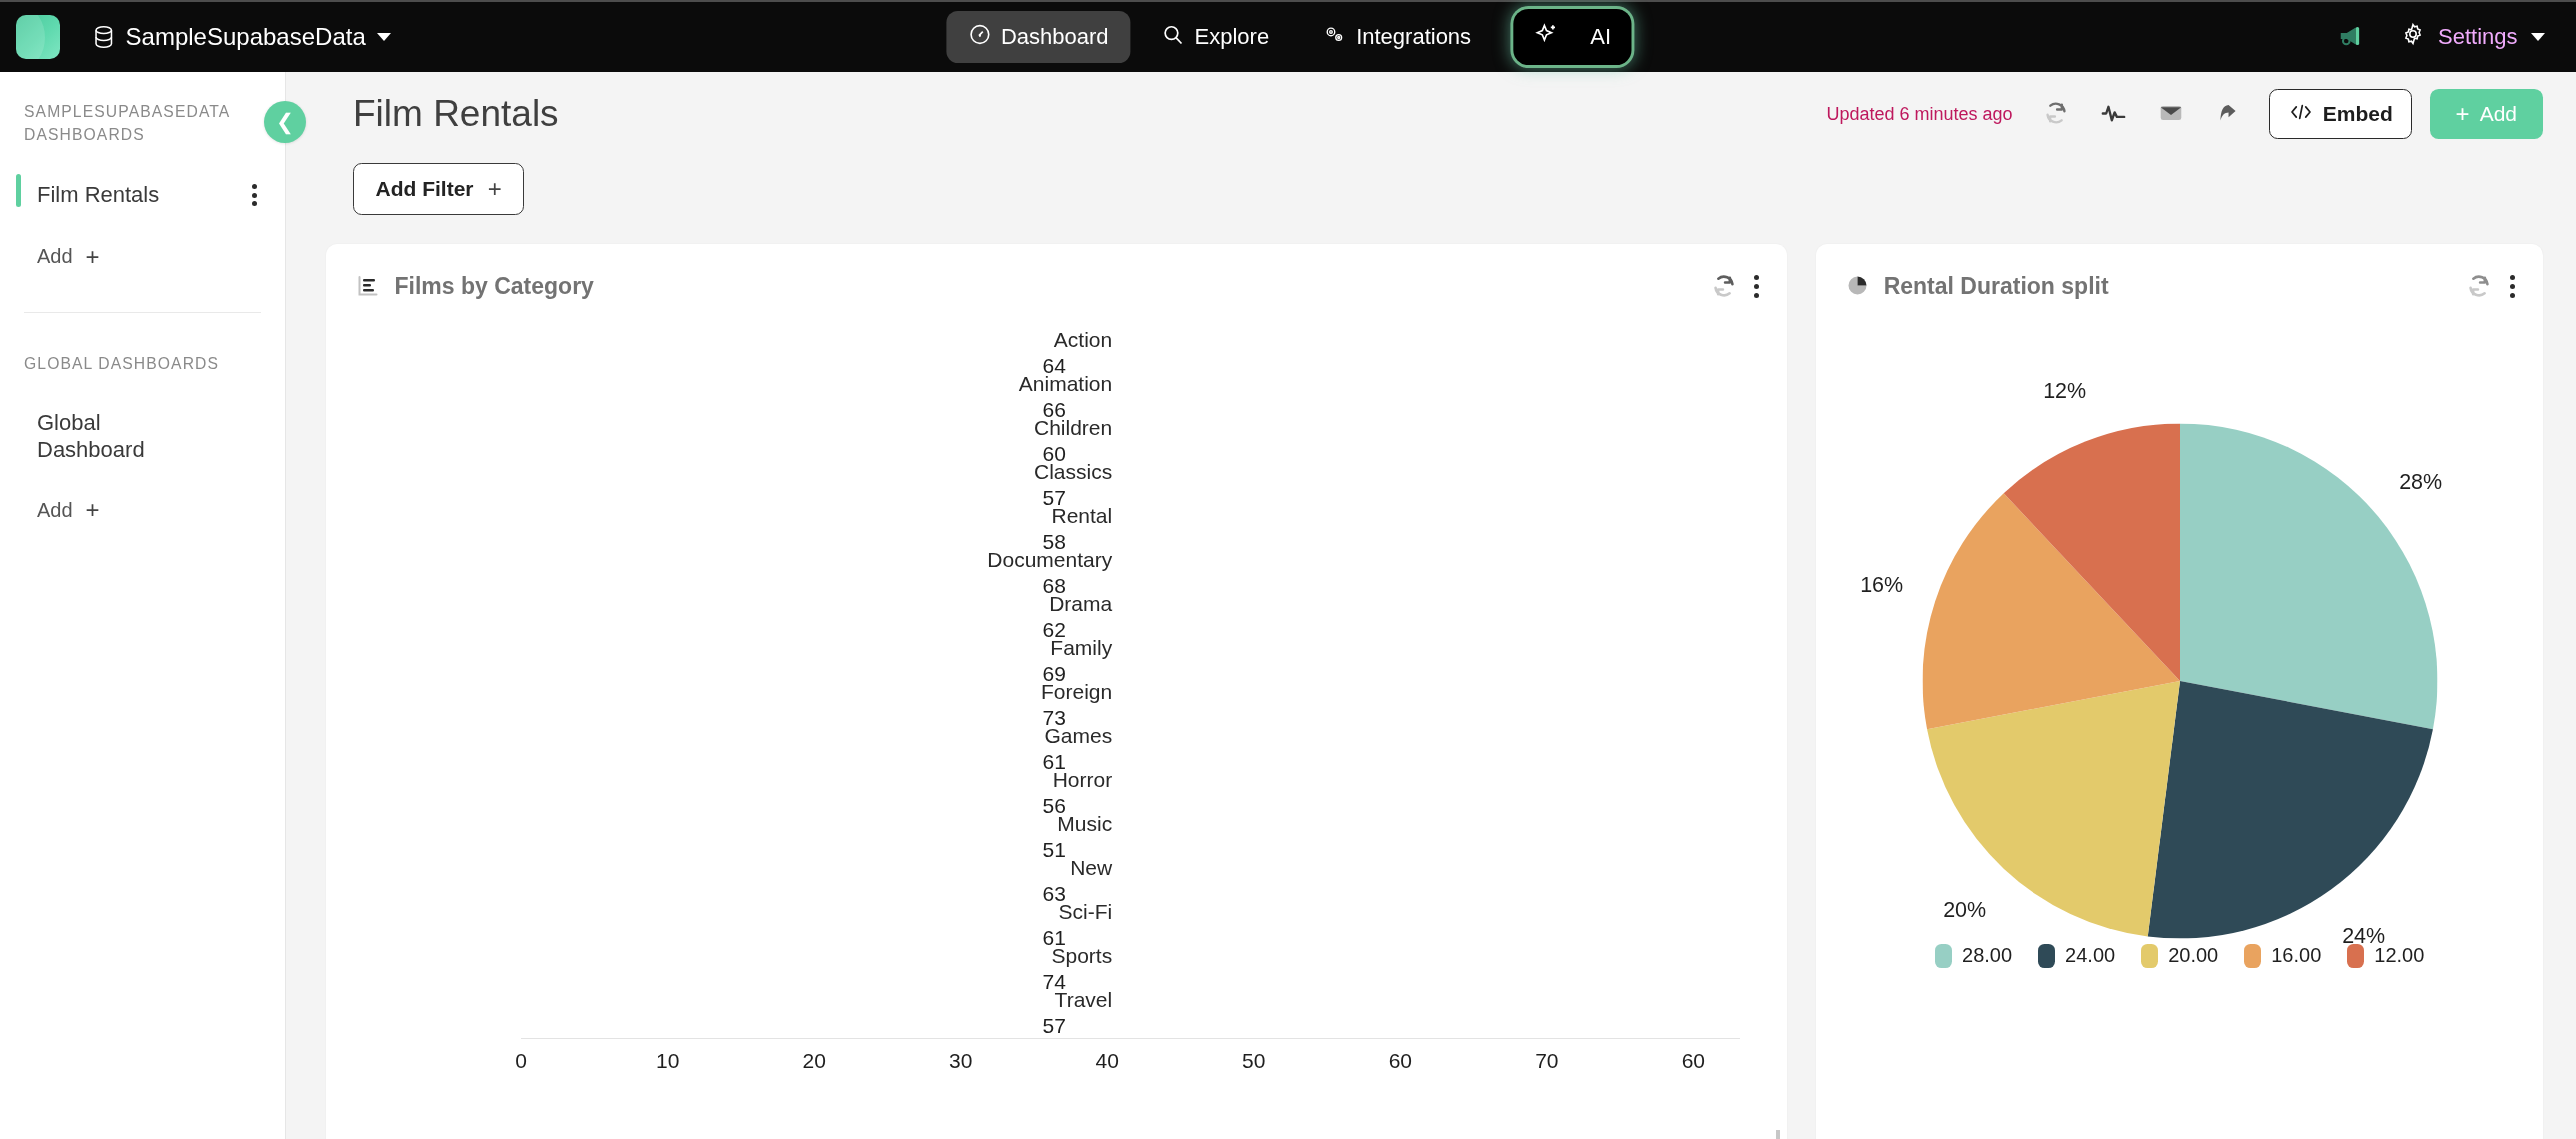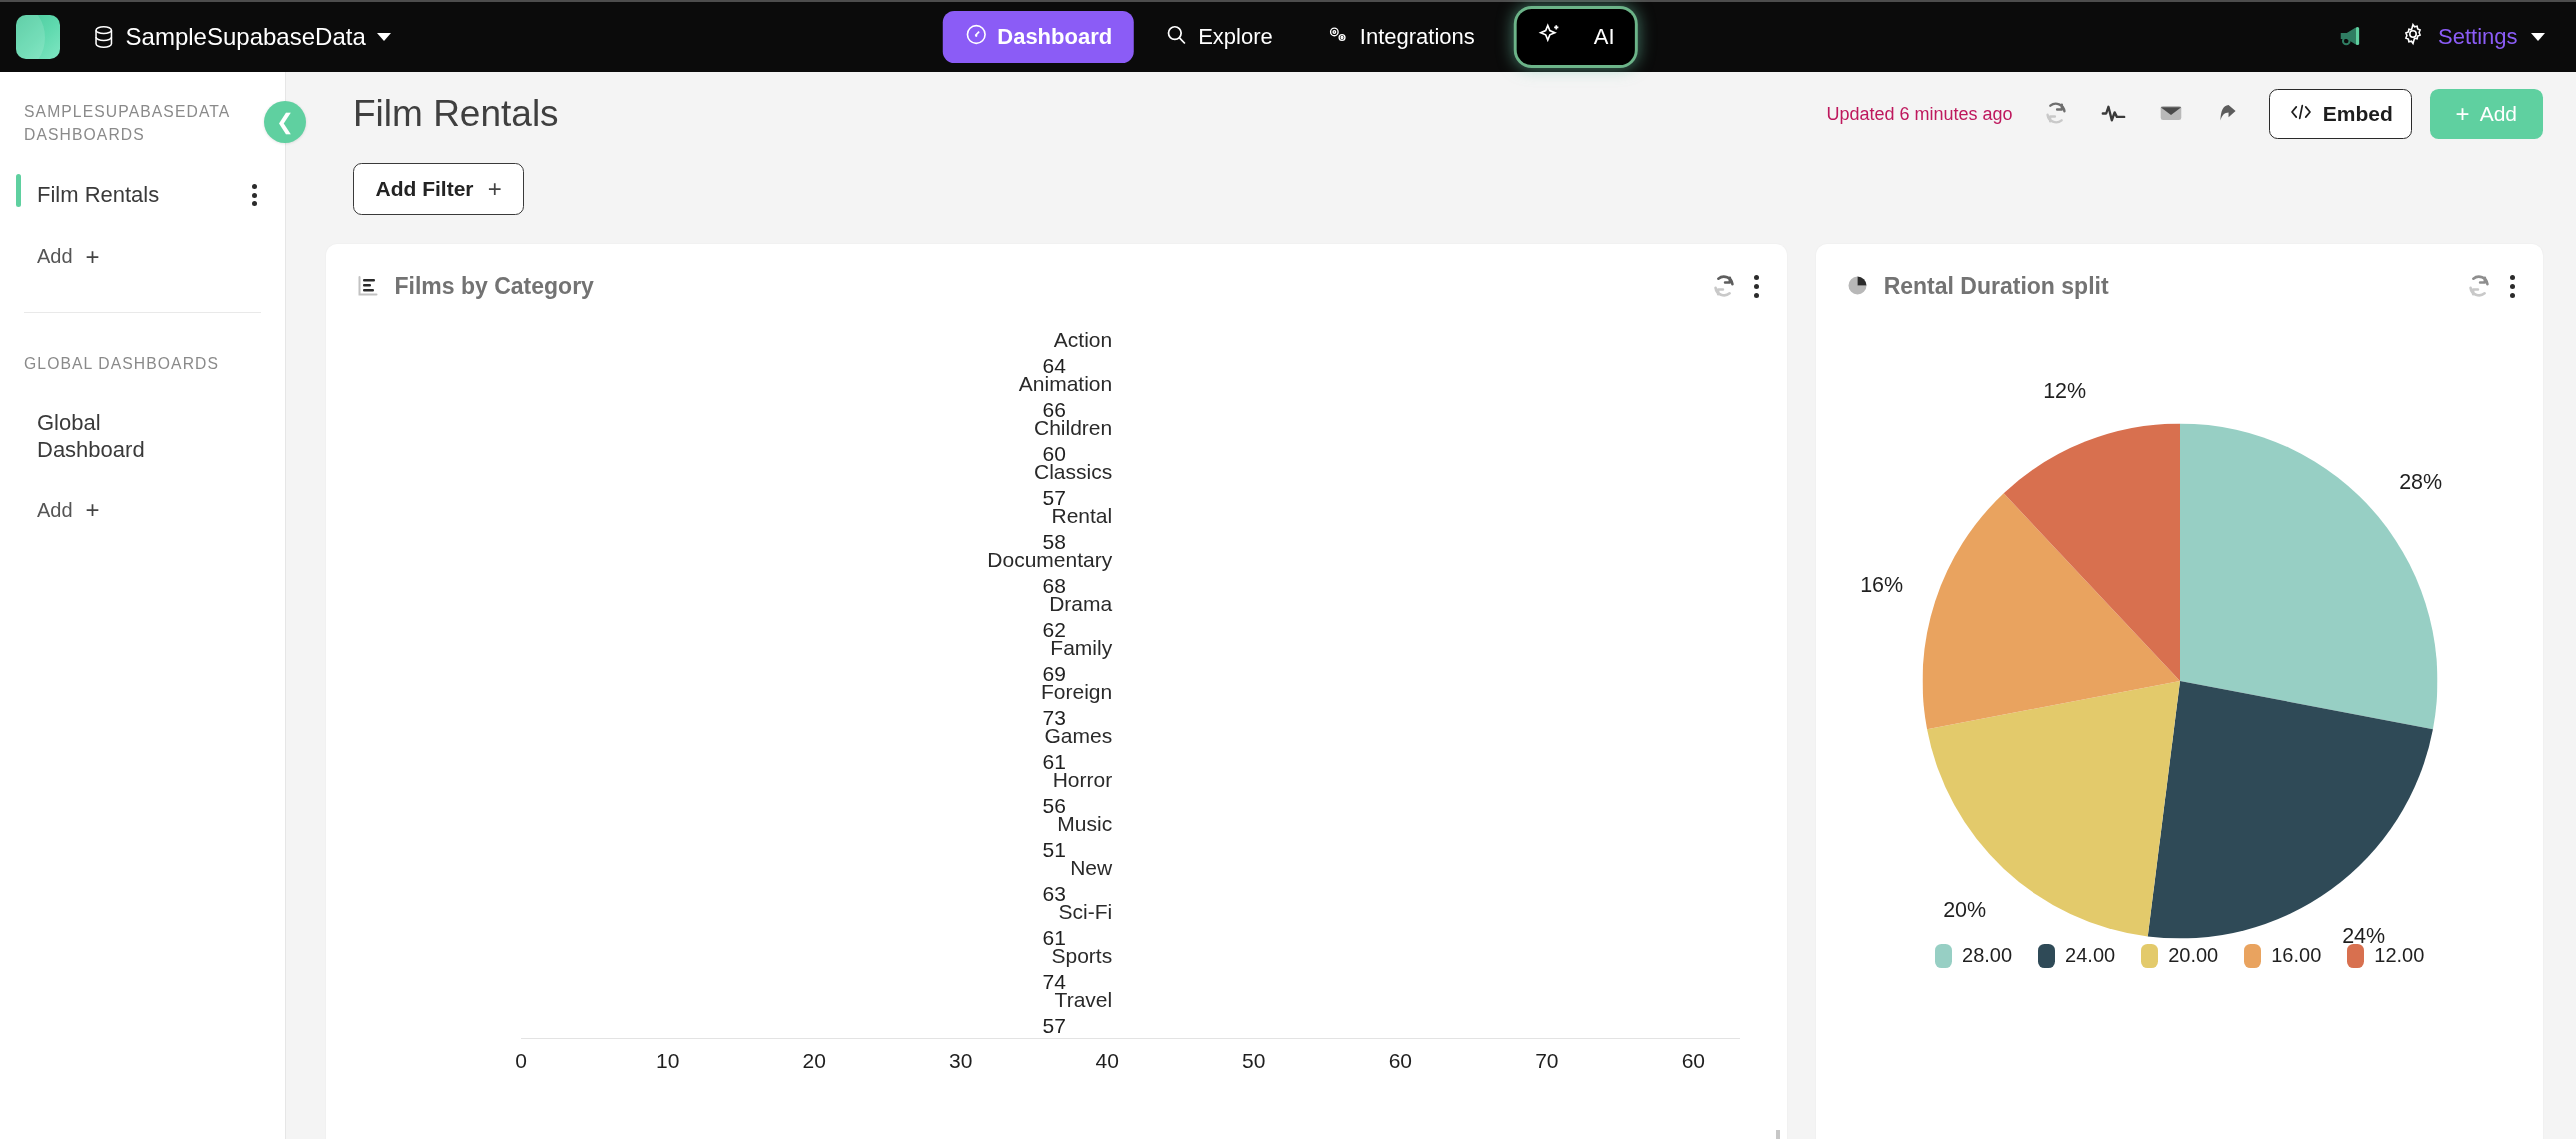--- a/index.html
+++ b/index.html
@@ -40,37 +40,37 @@
 
   .nav-center {
     position: absolute; left: 50%; transform: translateX(-50%);
     display: flex; align-items: center; gap: 10px;
   }
   .nav-item {
     display: flex; align-items: center; gap: 10px;
     color: #fff; font-size: 22px; padding: 11.4px 21.5px;
     border-radius: 11.4px; cursor: pointer; white-space: nowrap;
   }
-  .nav-item.active { background: #8b5cf6; font-weight: bold; }
+  .nav-item.active { background: #404040; }
   .nav-item.ai {
     background: #000; padding: 11.4px 18.6px; border-radius: 13px;
     position: relative; margin-left: 13px;
     box-shadow: 0 0 0 2.1px #000,
                 0 0 0 5px rgba(120,200,150,.85),
                 0 0 15.7px 5.7px rgba(110,200,170,.55);
     gap: 32px;
   }
 
   .nav-right {
     margin-left: auto; display: flex; align-items: center;
     gap: 34px; padding-right: 31.5px;
   }
   .settings-chip {
     display: flex; align-items: center; gap: 13px;
-    color: #8b5cf6; font-size: 22px; cursor: pointer; white-space: nowrap;
+    color: #f0abfc; font-size: 22px; cursor: pointer; white-space: nowrap;
   }
 
   
   .body-wrap { display: flex; height: calc(1139px - 72px); }
 
   
   .sidebar {
     width: 286px; background: #fff; flex: none;
     border-right: 0.7px solid #e6e6e6;
     padding: 29px 0 0 0; position: relative;

